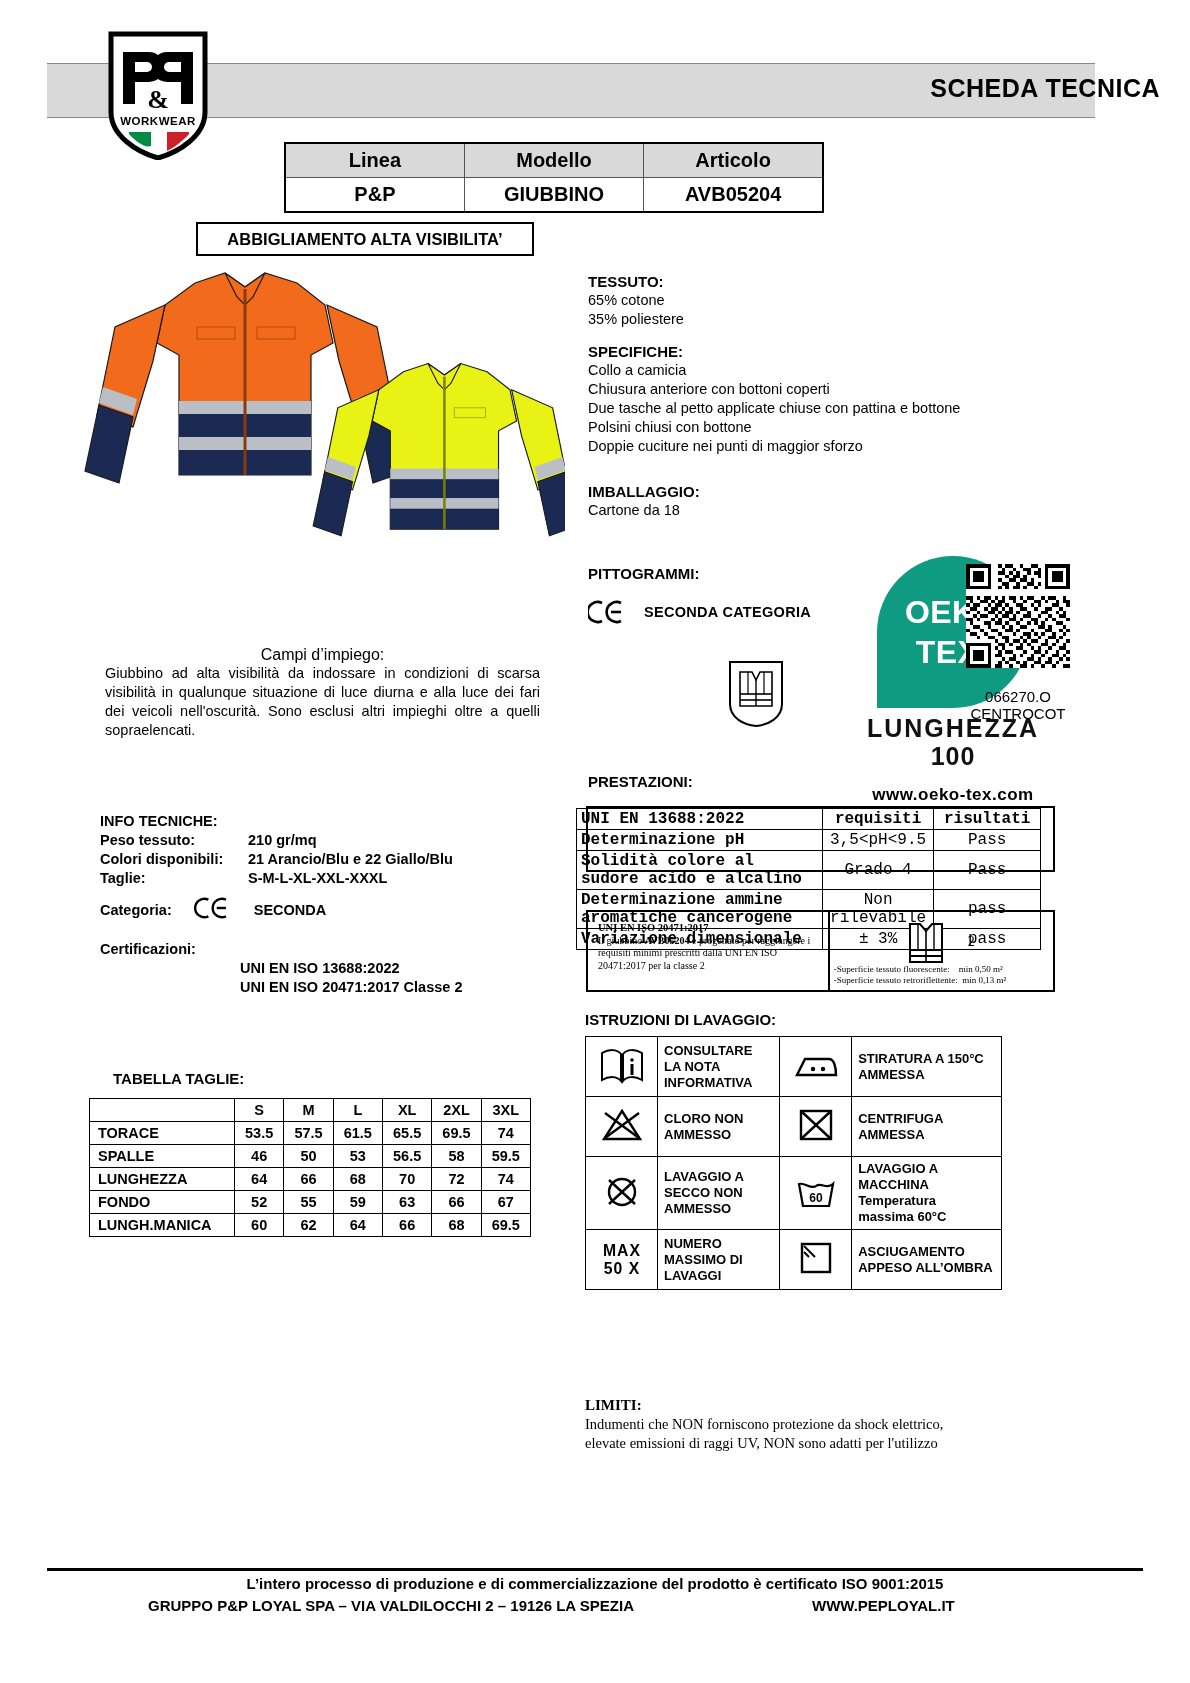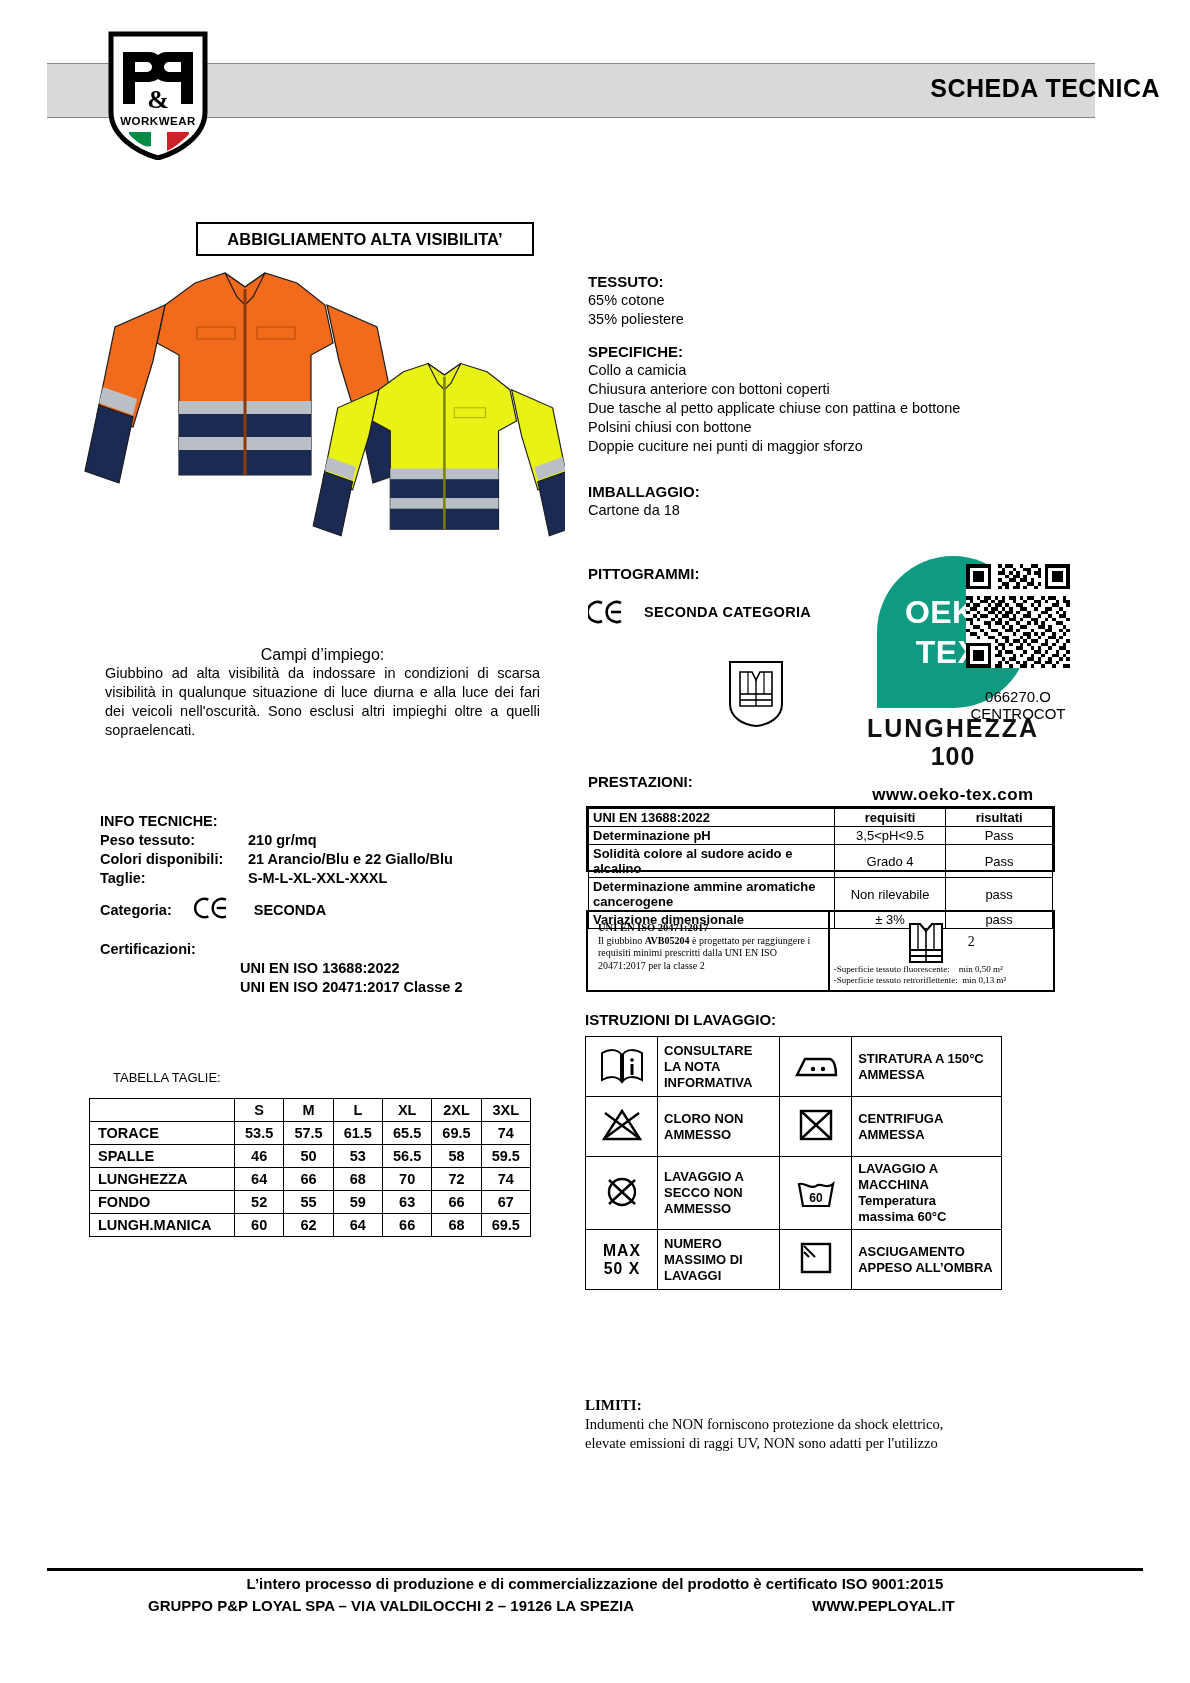--- a/index.html
+++ b/index.html
@@ -82,24 +82,24 @@
 
   .qr-wrap{ position:absolute; left:963px; top:564px; width:110px; text-align:center;}
   .qr{ width:104px; height:104px; }
   .qr-code{ font-size:15px; margin-top:16px; line-height:17px;}
 
   
   .vest-picto{ position:absolute; left:726px; top:660px; width:60px; height:68px;}
 
   
   .perf-table{
-    position:absolute; left:588px; top:808px; width:465px;
+    position:absolute; left:576px; top:808px; width:465px;
     border-collapse:collapse;
-    font-family:Liberation Sans, sans-serif;
-    font-size:13px;
+    font-family:Liberation Mono, monospace;
+    font-size:16px;
   }
   .perf-table td{ border:1px solid #000; padding:1px 4px; }
   .perf-table .c1{ font-weight:bold; width:53%; }
   .perf-table .c2, .perf-table .c3{ text-align:center; }
   .perf-table .c2{ width:24%; }
   .perf-table tr.hdr td{ font-weight:bold; }
   .perf-table tr.hdr .c2, .perf-table tr.hdr .c3 { font-weight:bold; }
   .perf-outer{ position:absolute; left:586px; top:806px; width:469px; height:66px; border:2px solid #000; }
 
   
@@ -110,21 +110,21 @@
   .iso-left{ width:52%; border-right:2px solid #000; padding:10px 8px 4px 10px;
     font-family:"Liberation Serif", serif; font-size:10px; line-height:12.5px;}
   .iso-left .t{ font-weight:bold; font-size:10.5px; }
   .iso-right{ flex:1; position:relative; }
   .iso-vest{ position:absolute; left:70px; top:4px; width:52px; height:48px; }
   .iso-num{ position:absolute; left:138px; top:22px; font-size:14px; font-family:"Liberation Serif", serif;}
   .iso-surf{ position:absolute; left:4px; bottom:4px; font-family:"Liberation Serif", serif; font-size:9px; line-height:11px; white-space:nowrap;}
   .iso-surf .v{ display:inline-block; width:78px; text-align:left; }
 
   
-  .size-title{ position:absolute; left:113px; top:1070px; font-size:13px; font-weight:normal;}
+  .size-title{ position:absolute; left:113px; top:1070px; font-size:15px; font-weight:bold;}
   .size-table{
     position:absolute; left:89px; top:1098px; width:442px;
     border-collapse:collapse; font-size:14.5px; font-weight:bold;
   }
   .size-table td{ border:1px solid #000; text-align:center; padding:3px 2px; }
   .size-table td.lbl{ text-align:left; padding-left:8px; width:145px; }
   .size-table tr.head td{ }
 
   
   .lt{ position:absolute; font-size:14.5px; line-height:19px; }
@@ -173,20 +173,34 @@
       <text x="55" y="78" font-family="Liberation Serif, serif" font-size="26" font-weight="bold" text-anchor="middle" fill="#000">&amp;</text>
       <text x="55" y="95" font-family="Liberation Sans, sans-serif" font-size="11.5" font-weight="bold" text-anchor="middle" fill="#000" letter-spacing="0.5">WORKWEAR</text>
       <g>
         <path d="M26 102 h22 v14 C42 118 33 112 26 104 Z" fill="#008C45"></path>
         <rect x="48" y="102" width="16" height="19" fill="#fff"></rect>
         <path d="M64 102 h22 v2 C79 112 70 118 64 121 Z" fill="#CD212A"></path>
       </g>
     </svg>
   </div>
 
+  <table class="top-table">
+    <tbody>
+        <tr class="head">
+      <td>Linea</td>
+      <td>Modello</td>
+      <td>Articolo</td>
+    </tr>
+    <tr>
+      <td>P&amp;P</td>
+      <td>GIUBBINO</td>
+      <td>AVB05204</td>
+    </tr>
+  </tbody>
+    </table>
 
   <div class="cat-box">ABBIGLIAMENTO ALTA VISIBILITA’</div>
 
   <div class="jacket-area">
     <svg viewBox="0 0 490 340" width="490" height="340">
 
       <g>
         <path d="M120 18 L150 8 L170 22 L190 8 L222 18 L250 40 L258 78 L236 90 L236 210 L104 210 L104 90 L82 78 L90 40 Z" fill="#F26A1B" stroke="#1a1a1a" stroke-width="1.2"></path>
         <rect x="104" y="148" width="132" height="62" fill="#1B2A53"></rect>
         <rect x="104" y="136" width="132" height="13" fill="#B9BFC4"></rect>

